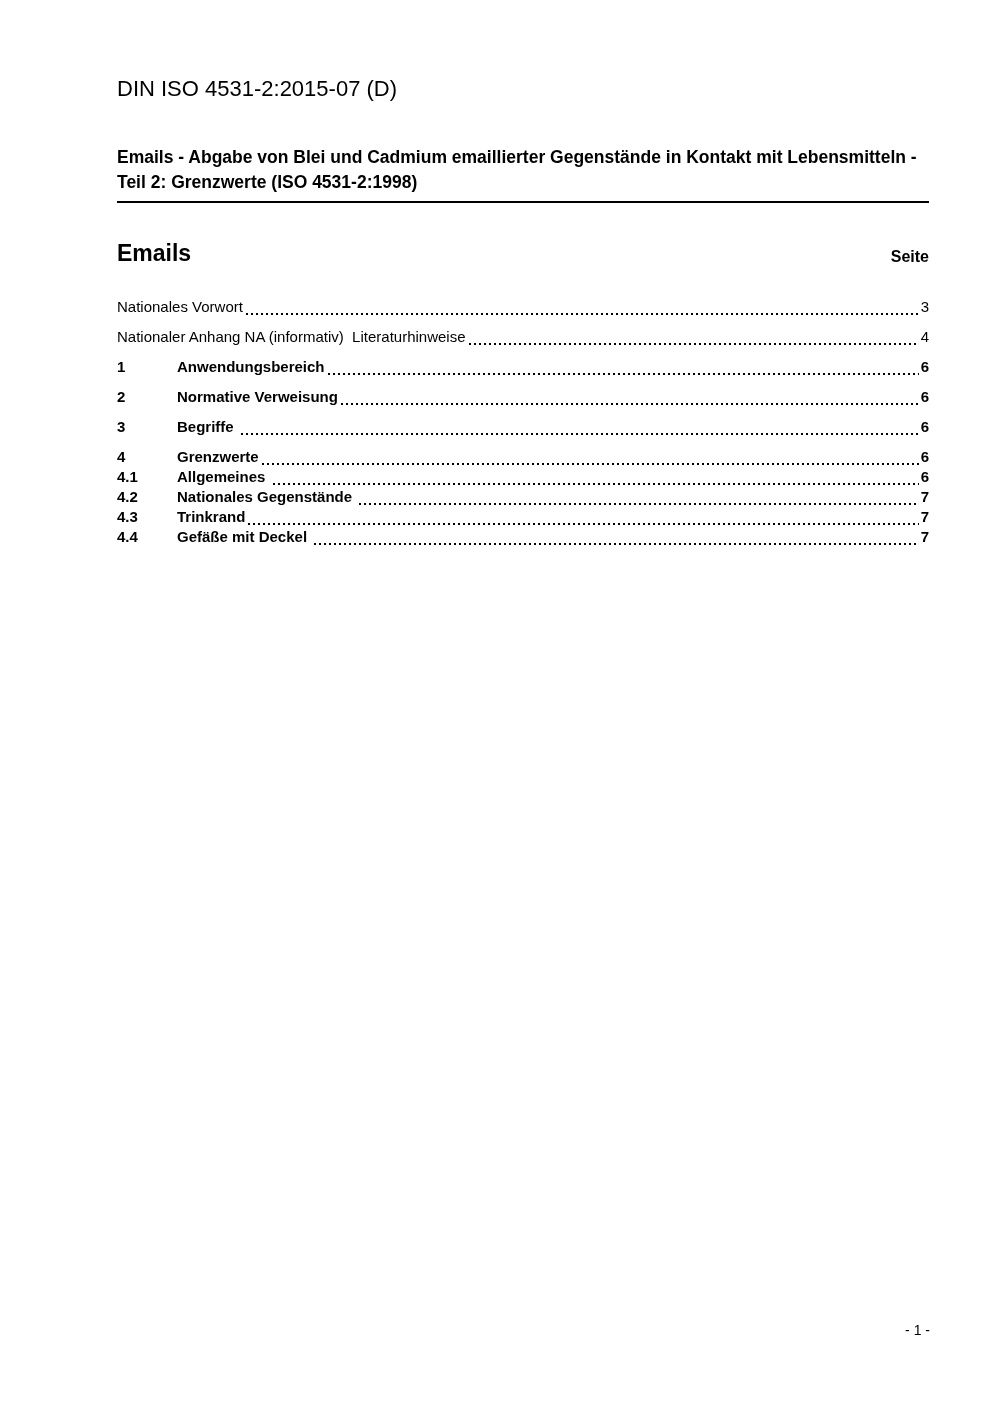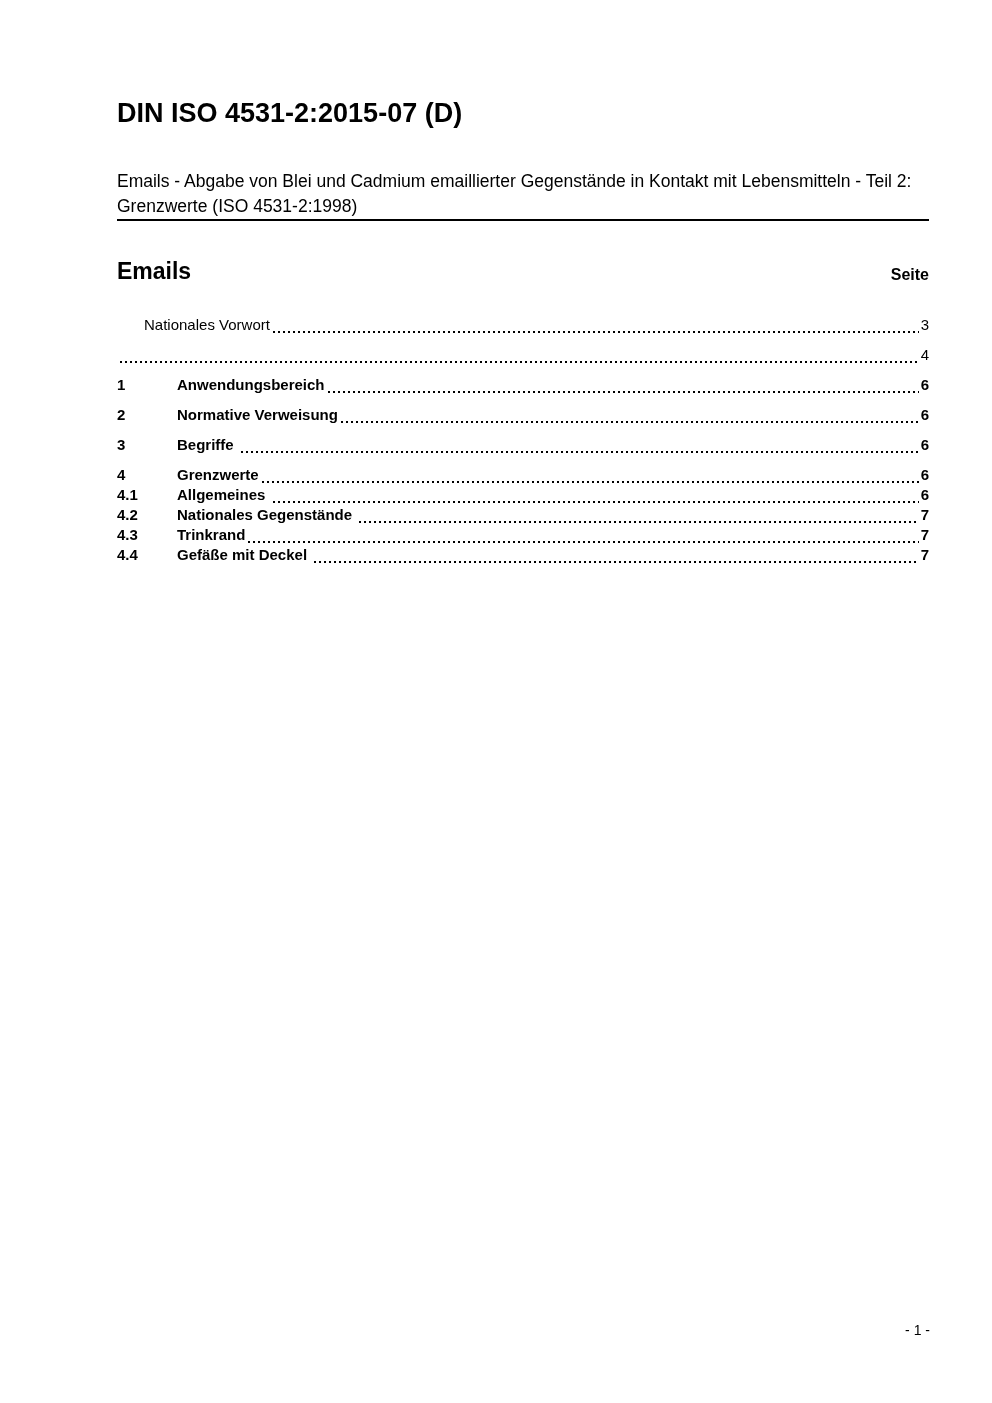--- a/index.html
+++ b/index.html
@@ -12,31 +12,32 @@
     color: #000000;
     overflow: hidden;
   }
   .content {
     position: absolute;
     left: 117px;
     top: 0;
     width: 812px;
   }
   .doc-id {
-    margin-top: 98px;
-    font-size: 27px;
-    font-weight: bold;
+    margin-top: 74px;
+    font-size: 22px;
+    font-weight: normal;
     line-height: 30px;
     letter-spacing: 0px;
   }
   .doc-subtitle {
     margin-top: 41px;
     font-size: 17.5px;
-    font-weight: normal;
+    font-weight: bold;
     line-height: 25px;
+    padding-bottom: 6px;
     border-bottom: 2px solid #000000;
   }
   .toc-header {
     margin-top: 38px;
     display: flex;
     align-items: flex-end;
     justify-content: space-between;
   }
   .toc-heading {
     font-size: 23px;
@@ -52,21 +53,21 @@
     margin-top: 31px;
   }
   .toc-row {
     display: flex;
     align-items: flex-end;
     font-size: 15px;
     line-height: 20px;
     margin-top: 10px;
     white-space: pre;
   }
-  .toc-list .toc-row:first-child { margin-top: 0; margin-left: 27px; }
+  .toc-list .toc-row:first-child { margin-top: 0; }
   .toc-row.sub { margin-top: 0; }
   .toc-row.bold { font-weight: bold; }
   .toc-num {
     flex: 0 0 60px;
     width: 60px;
   }
   .toc-label { flex: 0 0 auto; }
   .toc-dots {
     flex: 1 1 auto;
     position: relative;
@@ -107,20 +108,21 @@
 
   <div class="toc-list" id="toc-list">
       <div class="toc-row">
     
     <span class="toc-label">Nationales Vorwort</span>
     <span class="toc-dots"></span>
     <span class="toc-page">3</span>
   </div>
       <div class="toc-row">
     
+    <span class="toc-label">Nationaler Anhang NA (informativ)  Literaturhinweise</span>
     <span class="toc-dots"></span>
     <span class="toc-page">4</span>
   </div>
       <div class="toc-row bold">
     <span class="toc-num">1</span>
     <span class="toc-label">Anwendungsbereich</span>
     <span class="toc-dots"></span>
     <span class="toc-page">6</span>
   </div>
       <div class="toc-row bold">

